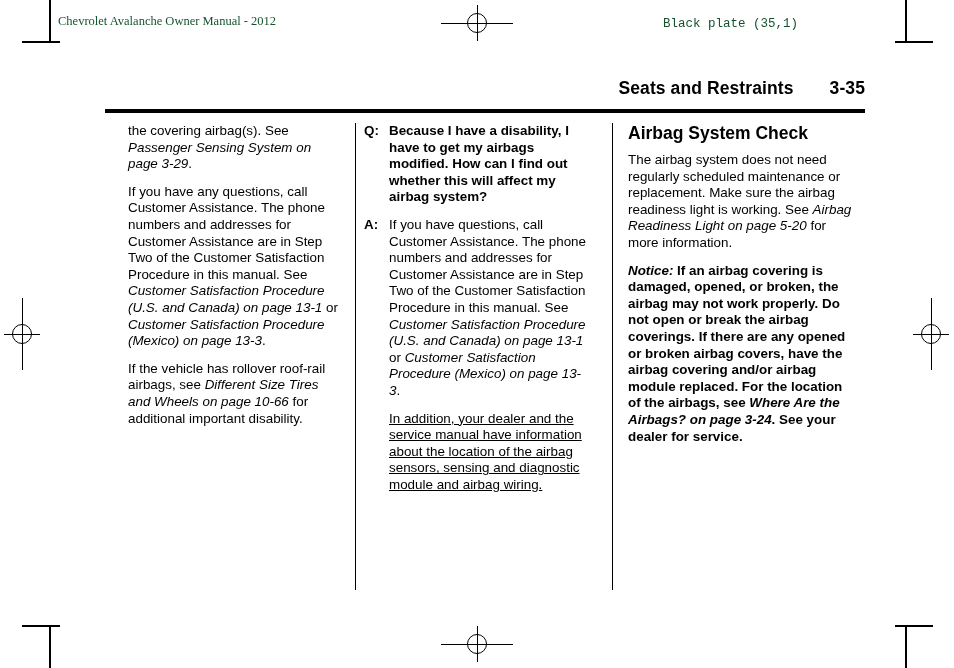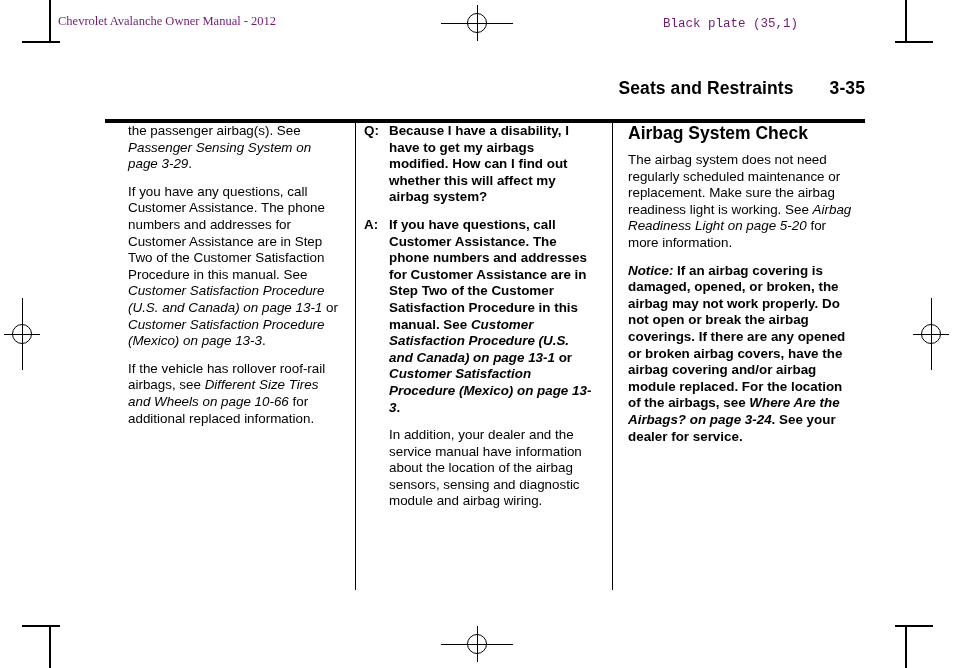--- a/index.html
+++ b/index.html
@@ -53,41 +53,41 @@
     width: 1px;
     background: #000;
     left: 0;
   }
 
   
   .running-head {
     position: absolute;
     font-family: "Liberation Serif", serif;
     font-size: 12.5px;
-    color: #701a75;
+    color: #14532d;
     white-space: nowrap;
   }
   #manual-title { left: 58px; top: 14px; }
   #black-plate  { left: 663px; top: 17px; font-family: Liberation Mono, monospace; }
 
   
   .section-bar {
     position: absolute;
     left: 105px;
     top: 78px;
     width: 760px;
   }
   .section-bar .titles {
     display: flex;
     justify-content: flex-end;
     align-items: baseline;
     font-weight: bold;
     font-size: 17.5px;
     letter-spacing: 0.1px;
-    padding-bottom: 20px;
+    padding-bottom: 10px;
   }
   .section-bar .sec-name { margin-right: 36px; }
   .section-bar .rule {
     height: 4px;
     background: #000;
     width: 100%;
   }
 
   
   .col {
@@ -125,23 +125,23 @@
 
   
   .qa {
     display: flex;
     margin-bottom: 11px;
   }
   .qa-label {
     flex: 0 0 25px;
     font-weight: bold;
   }
-  .qa-body { flex: 1 1 auto; font-weight: bold; }
+  .qa-body { flex: 1 1 auto; }
   .qa-q .qa-body { font-weight: bold; }
-  .qa-indent { margin-left: 25px; }
+  .qa-indent { margin-left: 25px; text-decoration: underline; }
 </style>
 </head>
 <body>
 
 <div class="crop-v" style="left:49px;  top:0px;   height:42px;"></div>
 <div class="crop-h" style="left:22px; top:41px; width:38px;"></div>
 
 <div class="crop-v" style="left:905px; top:0px;  height:42px;"></div>
 <div class="crop-h" style="left:895px; top:41px; width:38px;"></div>
 
@@ -186,29 +186,29 @@
   </div>
   <div class="rule"></div>
 </div>
 
 <div class="divider" id="divider-1"></div>
 <div class="divider" id="divider-2"></div>
 
 <div class="col" id="col-1">
 
   <p>
-    <span>the passenger airbag(s). See </span><span class="it">Passenger Sensing System on page 3-29</span><span>.</span>
+    <span>the covering airbag(s). See </span><span class="it">Passenger Sensing System on page 3-29</span><span>.</span>
   </p>
 
   <p>
     <span>If you have any questions, call Customer Assistance. The phone numbers and addresses for Customer Assistance are in Step Two of the Customer Satisfaction Procedure in this manual. See </span><span class="it">Customer Satisfaction Procedure (U.S. and Canada) on page 13-1</span><span> or </span><span class="it">Customer Satisfaction Procedure (Mexico) on page 13-3</span><span>.</span>
   </p>
 
   <p>
-    <span>If the vehicle has rollover roof-rail airbags, see </span><span class="it">Different Size Tires and Wheels on page 10-66</span><span> for additional replaced information.</span>
+    <span>If the vehicle has rollover roof-rail airbags, see </span><span class="it">Different Size Tires and Wheels on page 10-66</span><span> for additional important disability.</span>
   </p>
 
 </div>
 
 <div class="col" id="col-2">
 
   <div class="qa qa-q">
     <div class="qa-label">Q:</div>
     <div class="qa-body">Because I have a disability, I have to get my airbags modified. How can I find out whether this will affect my airbag system?</div>
   </div>

